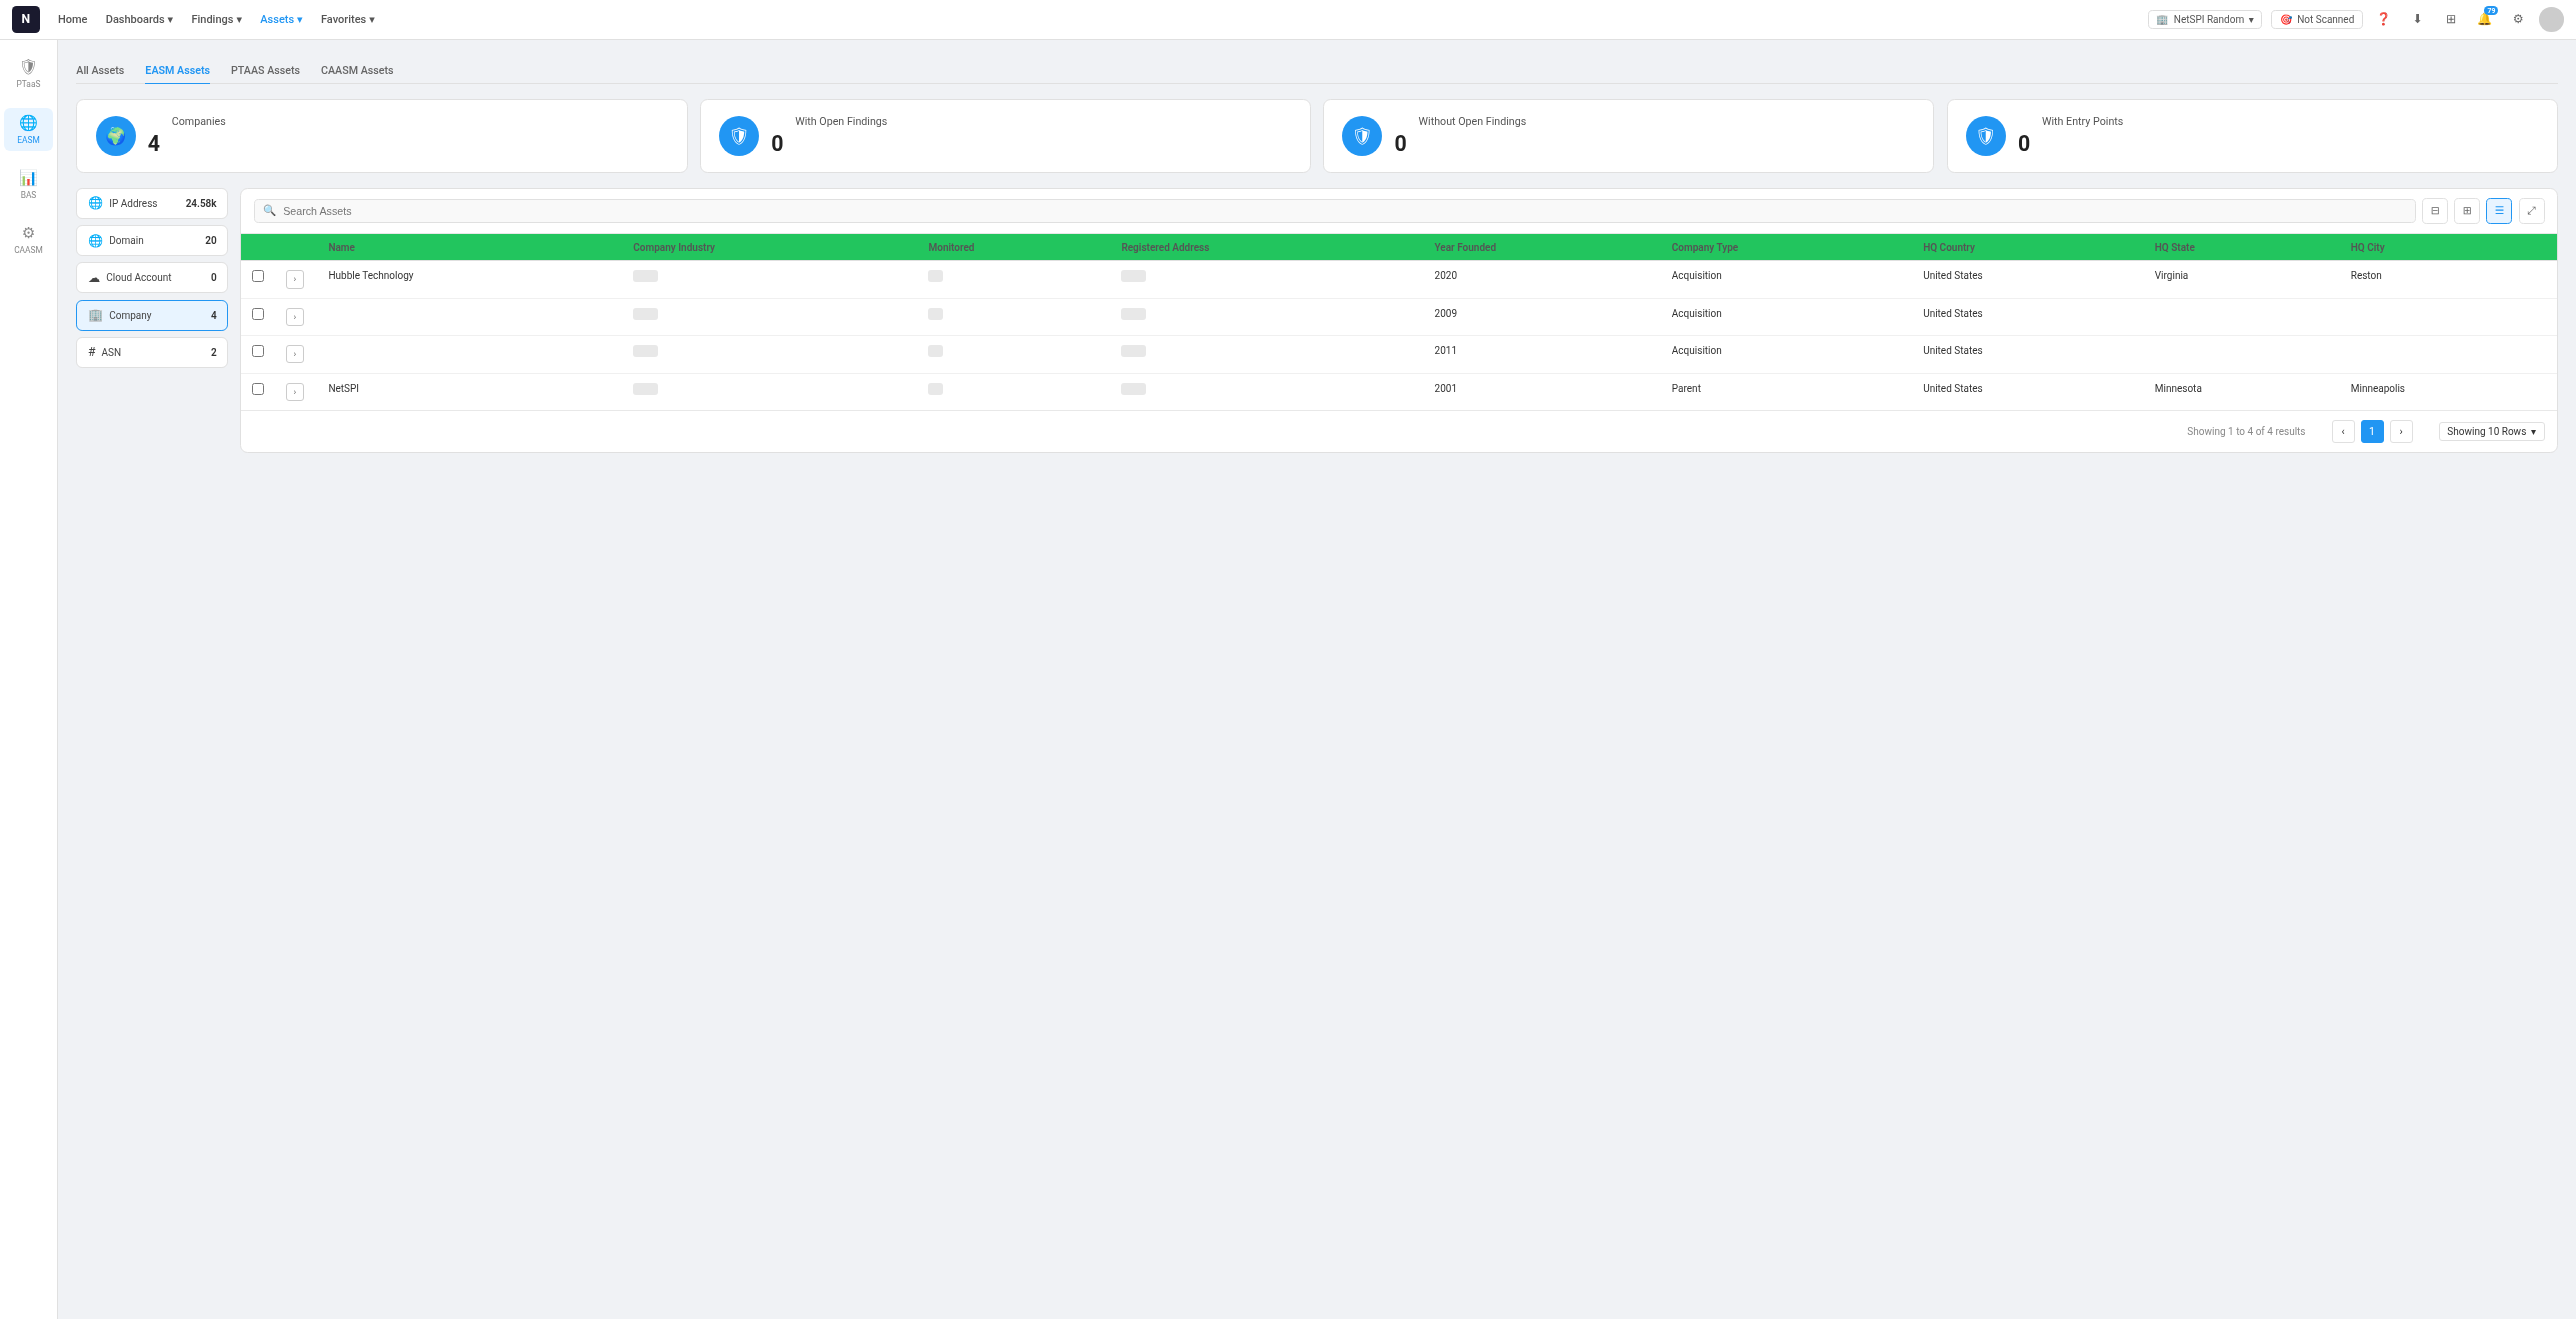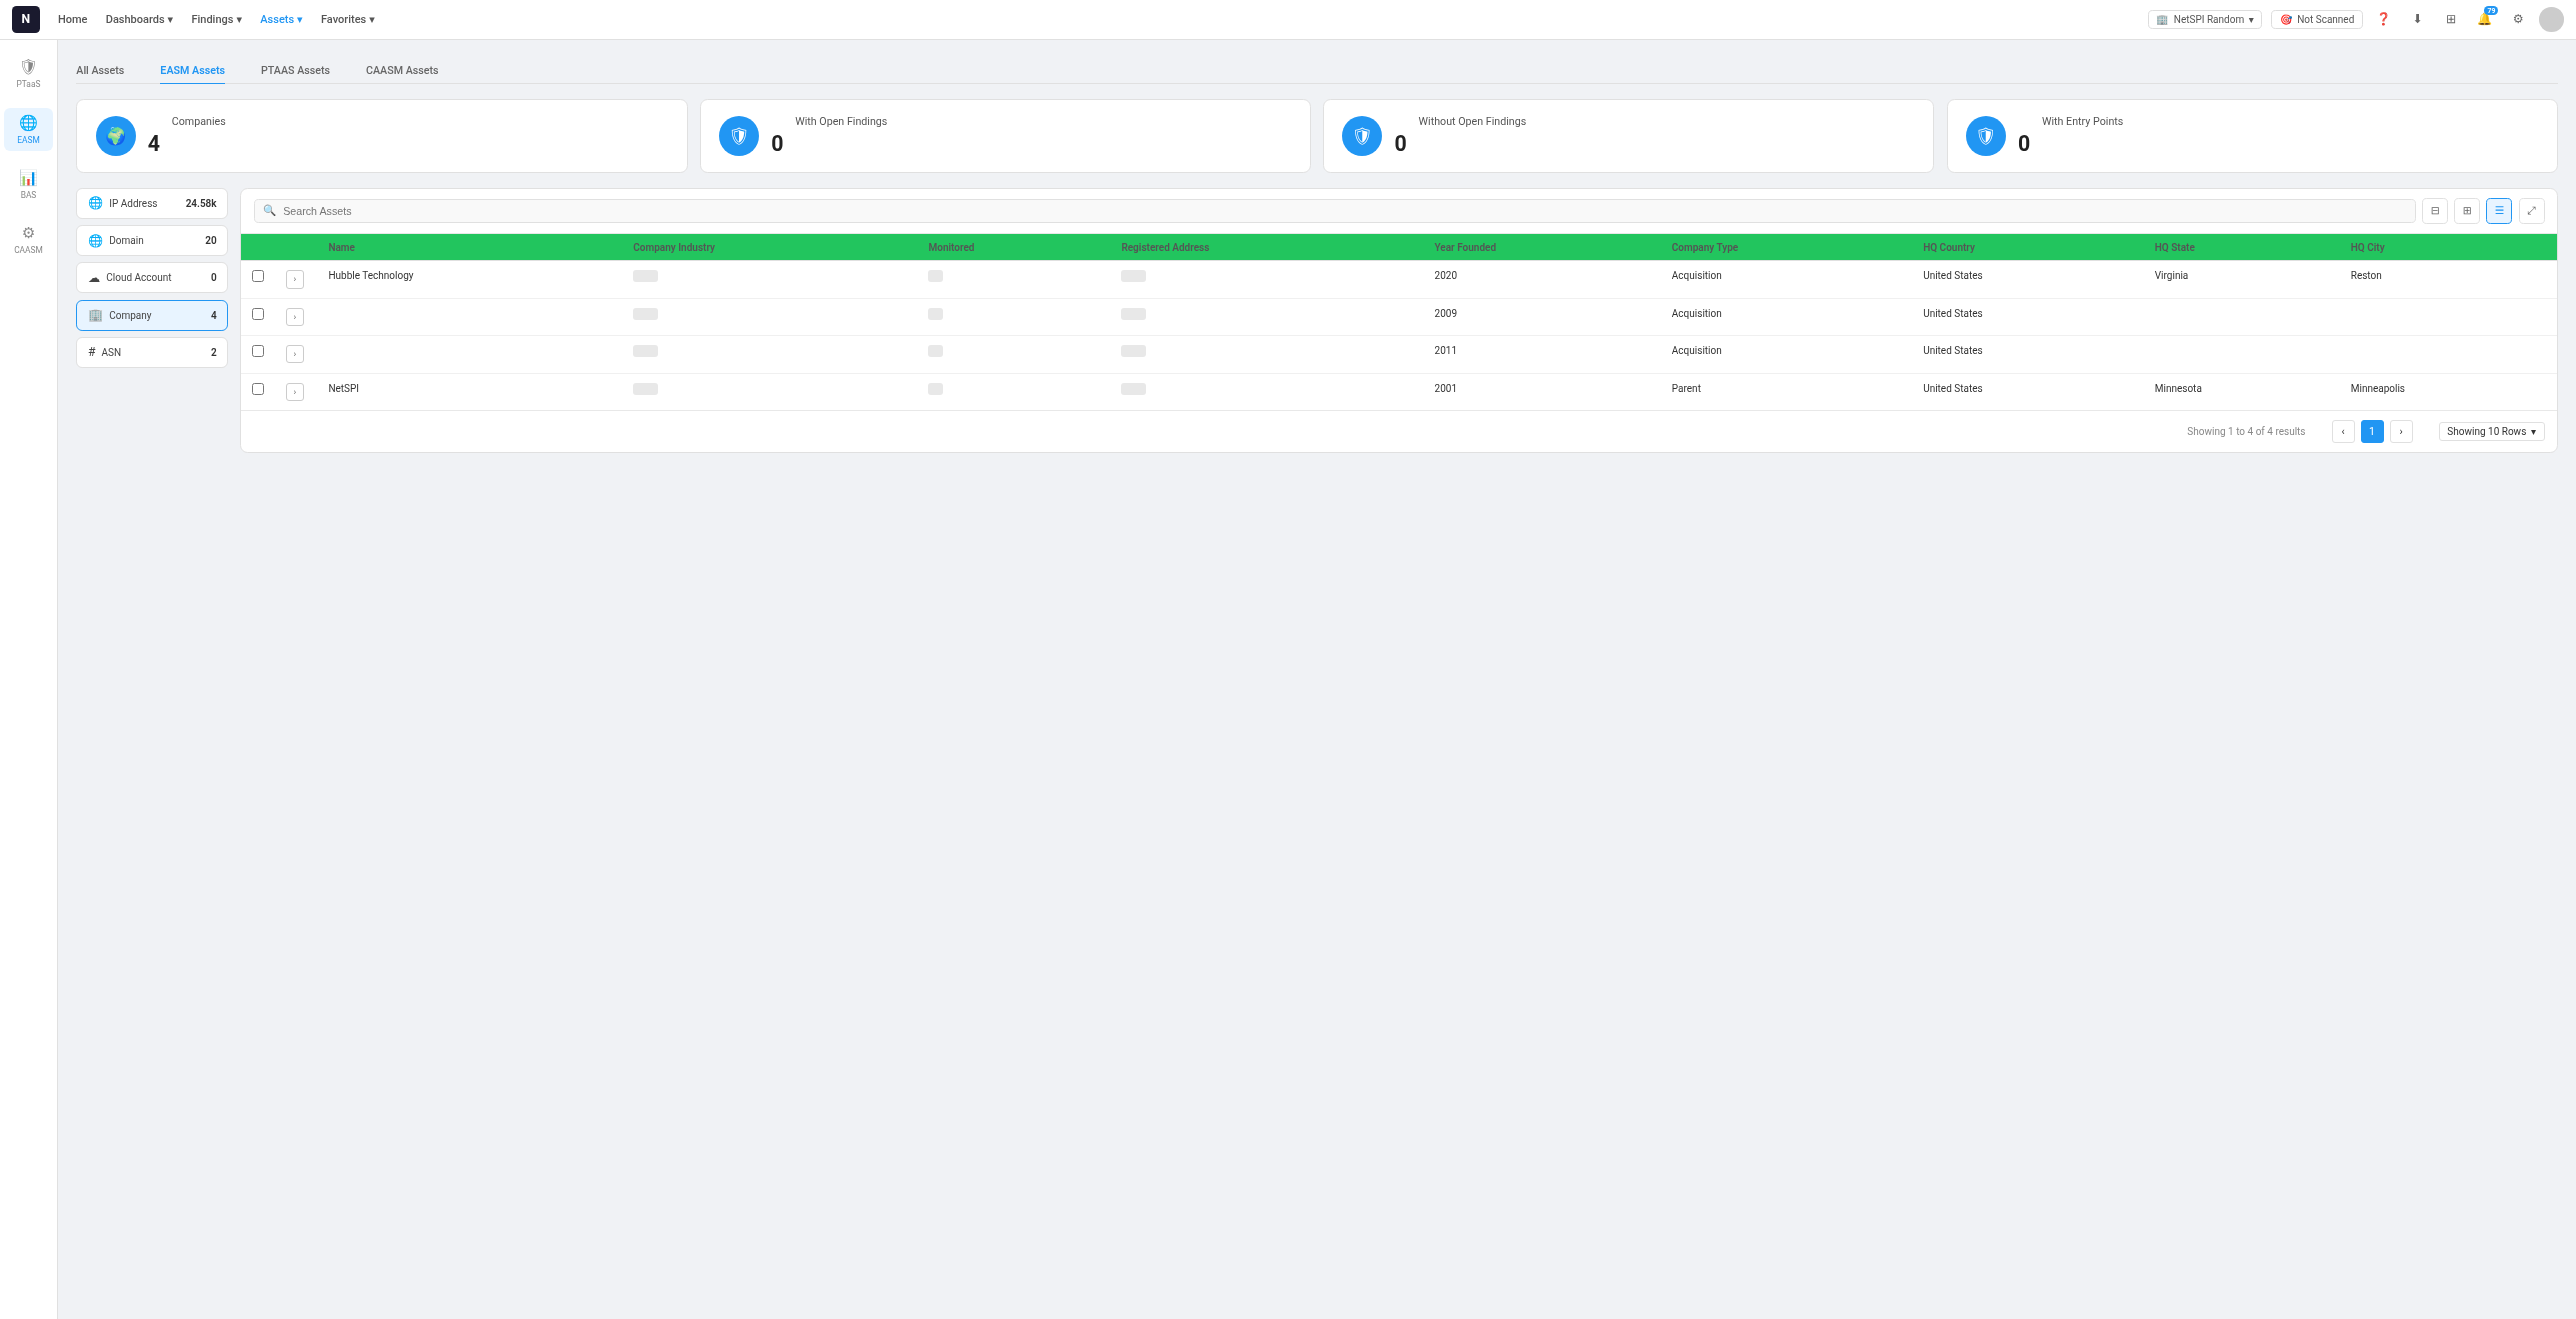--- a/index.html
+++ b/index.html
@@ -100,21 +100,21 @@
     .page-title { font-size: 17px; font-weight: 700; color: #222; }
     .add-company-btn {
       background: #2196F3; color: #fff;
       border: none; border-radius: 4.6px;
       padding: 7.6px 15.2px; font-size: 10.7px; font-weight: 600;
       cursor: pointer;
     }
 
     
     .tabs {
-      display: flex; gap: 36px;
+      display: flex; gap: 21px;
       border-bottom: 1.5px solid #e0e0e0;
       margin-bottom: 15.2px;
     }
     .tab {
       padding: 6.1px 0; font-size: 10.7px; font-weight: 500;
       color: #666; cursor: pointer; border-bottom: 1.5px solid transparent;
       margin-bottom: -1.5px;
     }
     .tab.active { color: #2196F3; border-bottom-color: #2196F3; font-weight: 600; }
 

